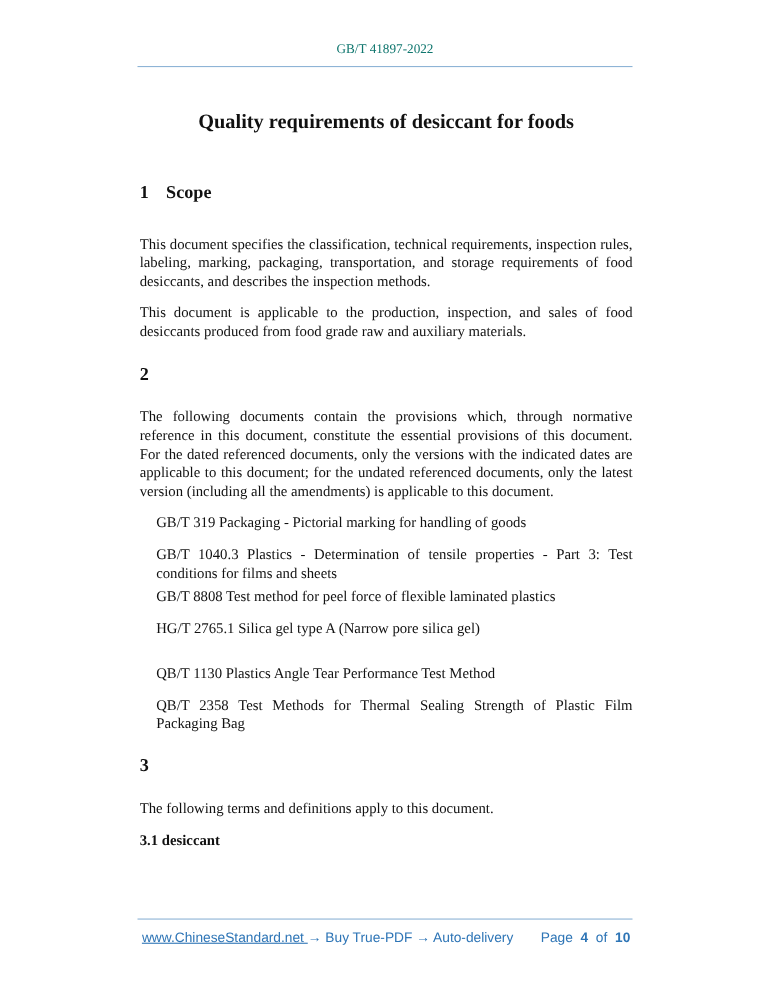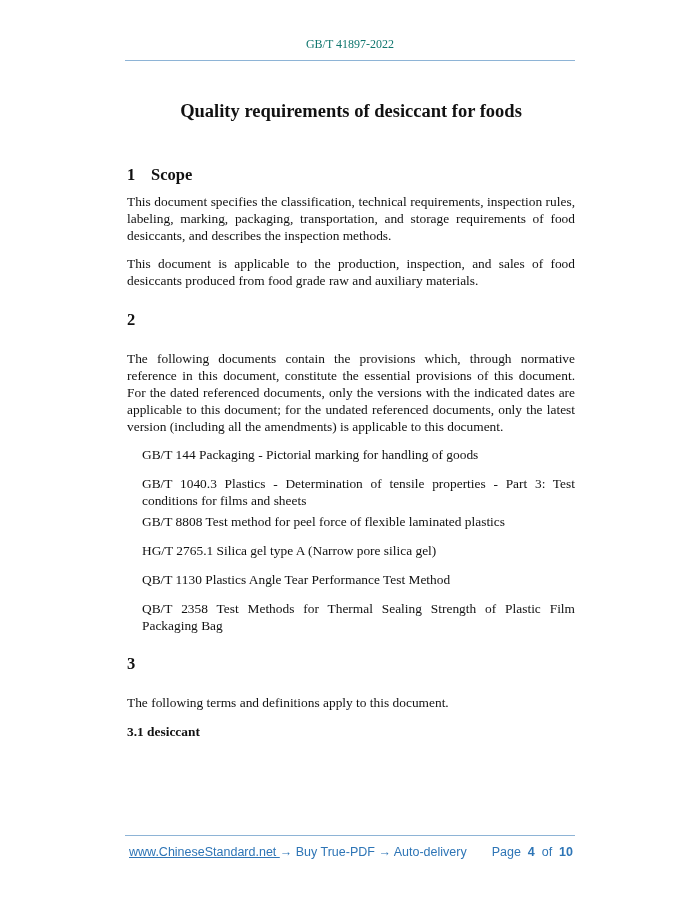--- a/index.html
+++ b/index.html
@@ -47,32 +47,32 @@
 <div class="header">GB/T 41897-2022</div>
 <div class="header-rule"></div>
 
 <div class="content">
   <h1 class="doc-title">Quality requirements of desiccant for foods</h1>
 
   <div class="h1" style="margin-top:43px;">
     <span class="num">1</span>
     <span>Scope</span>
   </div>
-  <p style="margin-top:8px;">This document specifies the classification, technical requirements, inspection rules, labeling, marking, packaging, transportation, and storage requirements of food desiccants, and describes the inspection methods.</p>
+  <p style="margin-top:28px;">This document specifies the classification, technical requirements, inspection rules, labeling, marking, packaging, transportation, and storage requirements of food desiccants, and describes the inspection methods.</p>
   <p style="margin-top:11px;">This document is applicable to the production, inspection, and sales of food desiccants produced from food grade raw and auxiliary materials.</p>
 
   <div class="h1" style="margin-top:21px;">
     <span class="num">2</span>
   </div>
   <p style="margin-top:20px;">The following documents contain the provisions which, through normative reference in this document, constitute the essential provisions of this document. For the dated referenced documents, only the versions with the indicated dates are applicable to this document; for the undated referenced documents, only the latest version (including all the amendments) is applicable to this document.</p>
-  <p class="ref" style="margin-top:11px;">GB/T 144 Packaging - Pictorial marking for handling of goods</p>
+  <p class="ref" style="margin-top:11px;">GB/T 319 Packaging - Pictorial marking for handling of goods</p>
   <p class="ref" style="margin-top:12px;">GB/T 1040.3 Plastics - Determination of tensile properties - Part 3: Test conditions for films and sheets</p>
   <p class="ref" style="margin-top:4px;">GB/T 8808 Test method for peel force of flexible laminated plastics</p>
   <p class="ref" style="margin-top:12px;">HG/T 2765.1 Silica gel type A (Narrow pore silica gel)</p>
-  <p class="ref" style="margin-top:12px;">QB/T 1130 Plastics Angle Tear Performance Test Method</p>
+  <p class="ref" style="margin-top:24px;">QB/T 1130 Plastics Angle Tear Performance Test Method</p>
   <p class="ref" style="margin-top:12px;">QB/T 2358 Test Methods for Thermal Sealing Strength of Plastic Film Packaging Bag</p>
 
   <div class="h1" style="margin-top:20px;">
     <span class="num">3</span>
   </div>
   <p style="margin-top:20px;">The following terms and definitions apply to this document.</p>
   <p class="sub" style="margin-top:12px;">3.1 desiccant</p>
 </div>
 
 <div class="footer-rule"></div>

